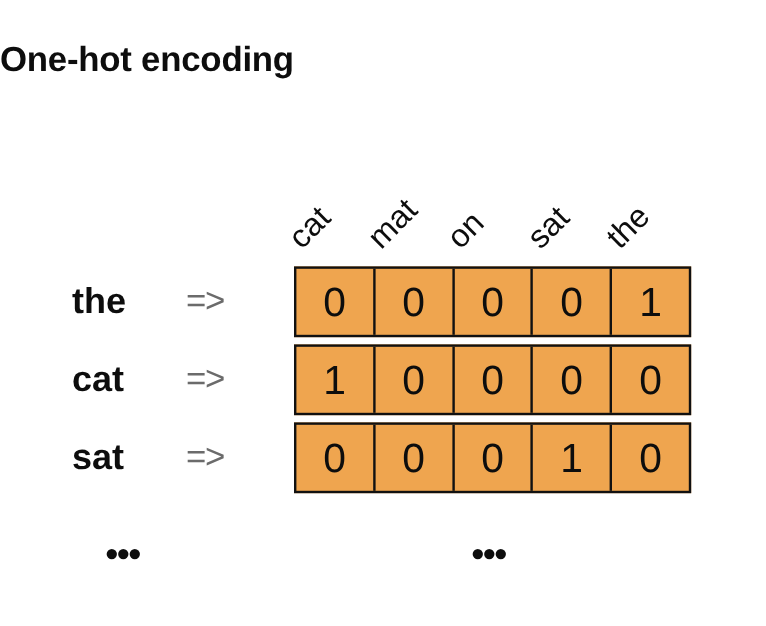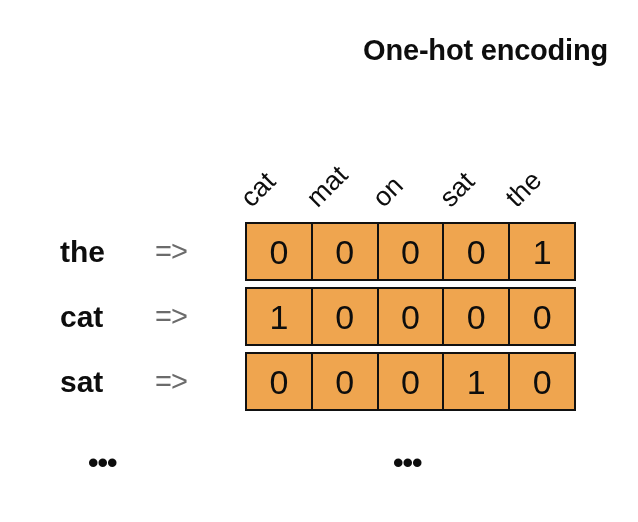--- a/index.html
+++ b/index.html
@@ -20,21 +20,21 @@
     width: 638px;
     height: 522px;
   }
 
   
   .title {
     position: absolute;
     left: 0;
     top: 34px;
     width: 608px;
-    text-align: right;
+    text-align: left;
     font-size: 29px;
     font-weight: bold;
     color: #0d0d0d;
     letter-spacing: -0.2px;
     white-space: nowrap;
   }
 
   
   .col-headers {
     position: absolute;

